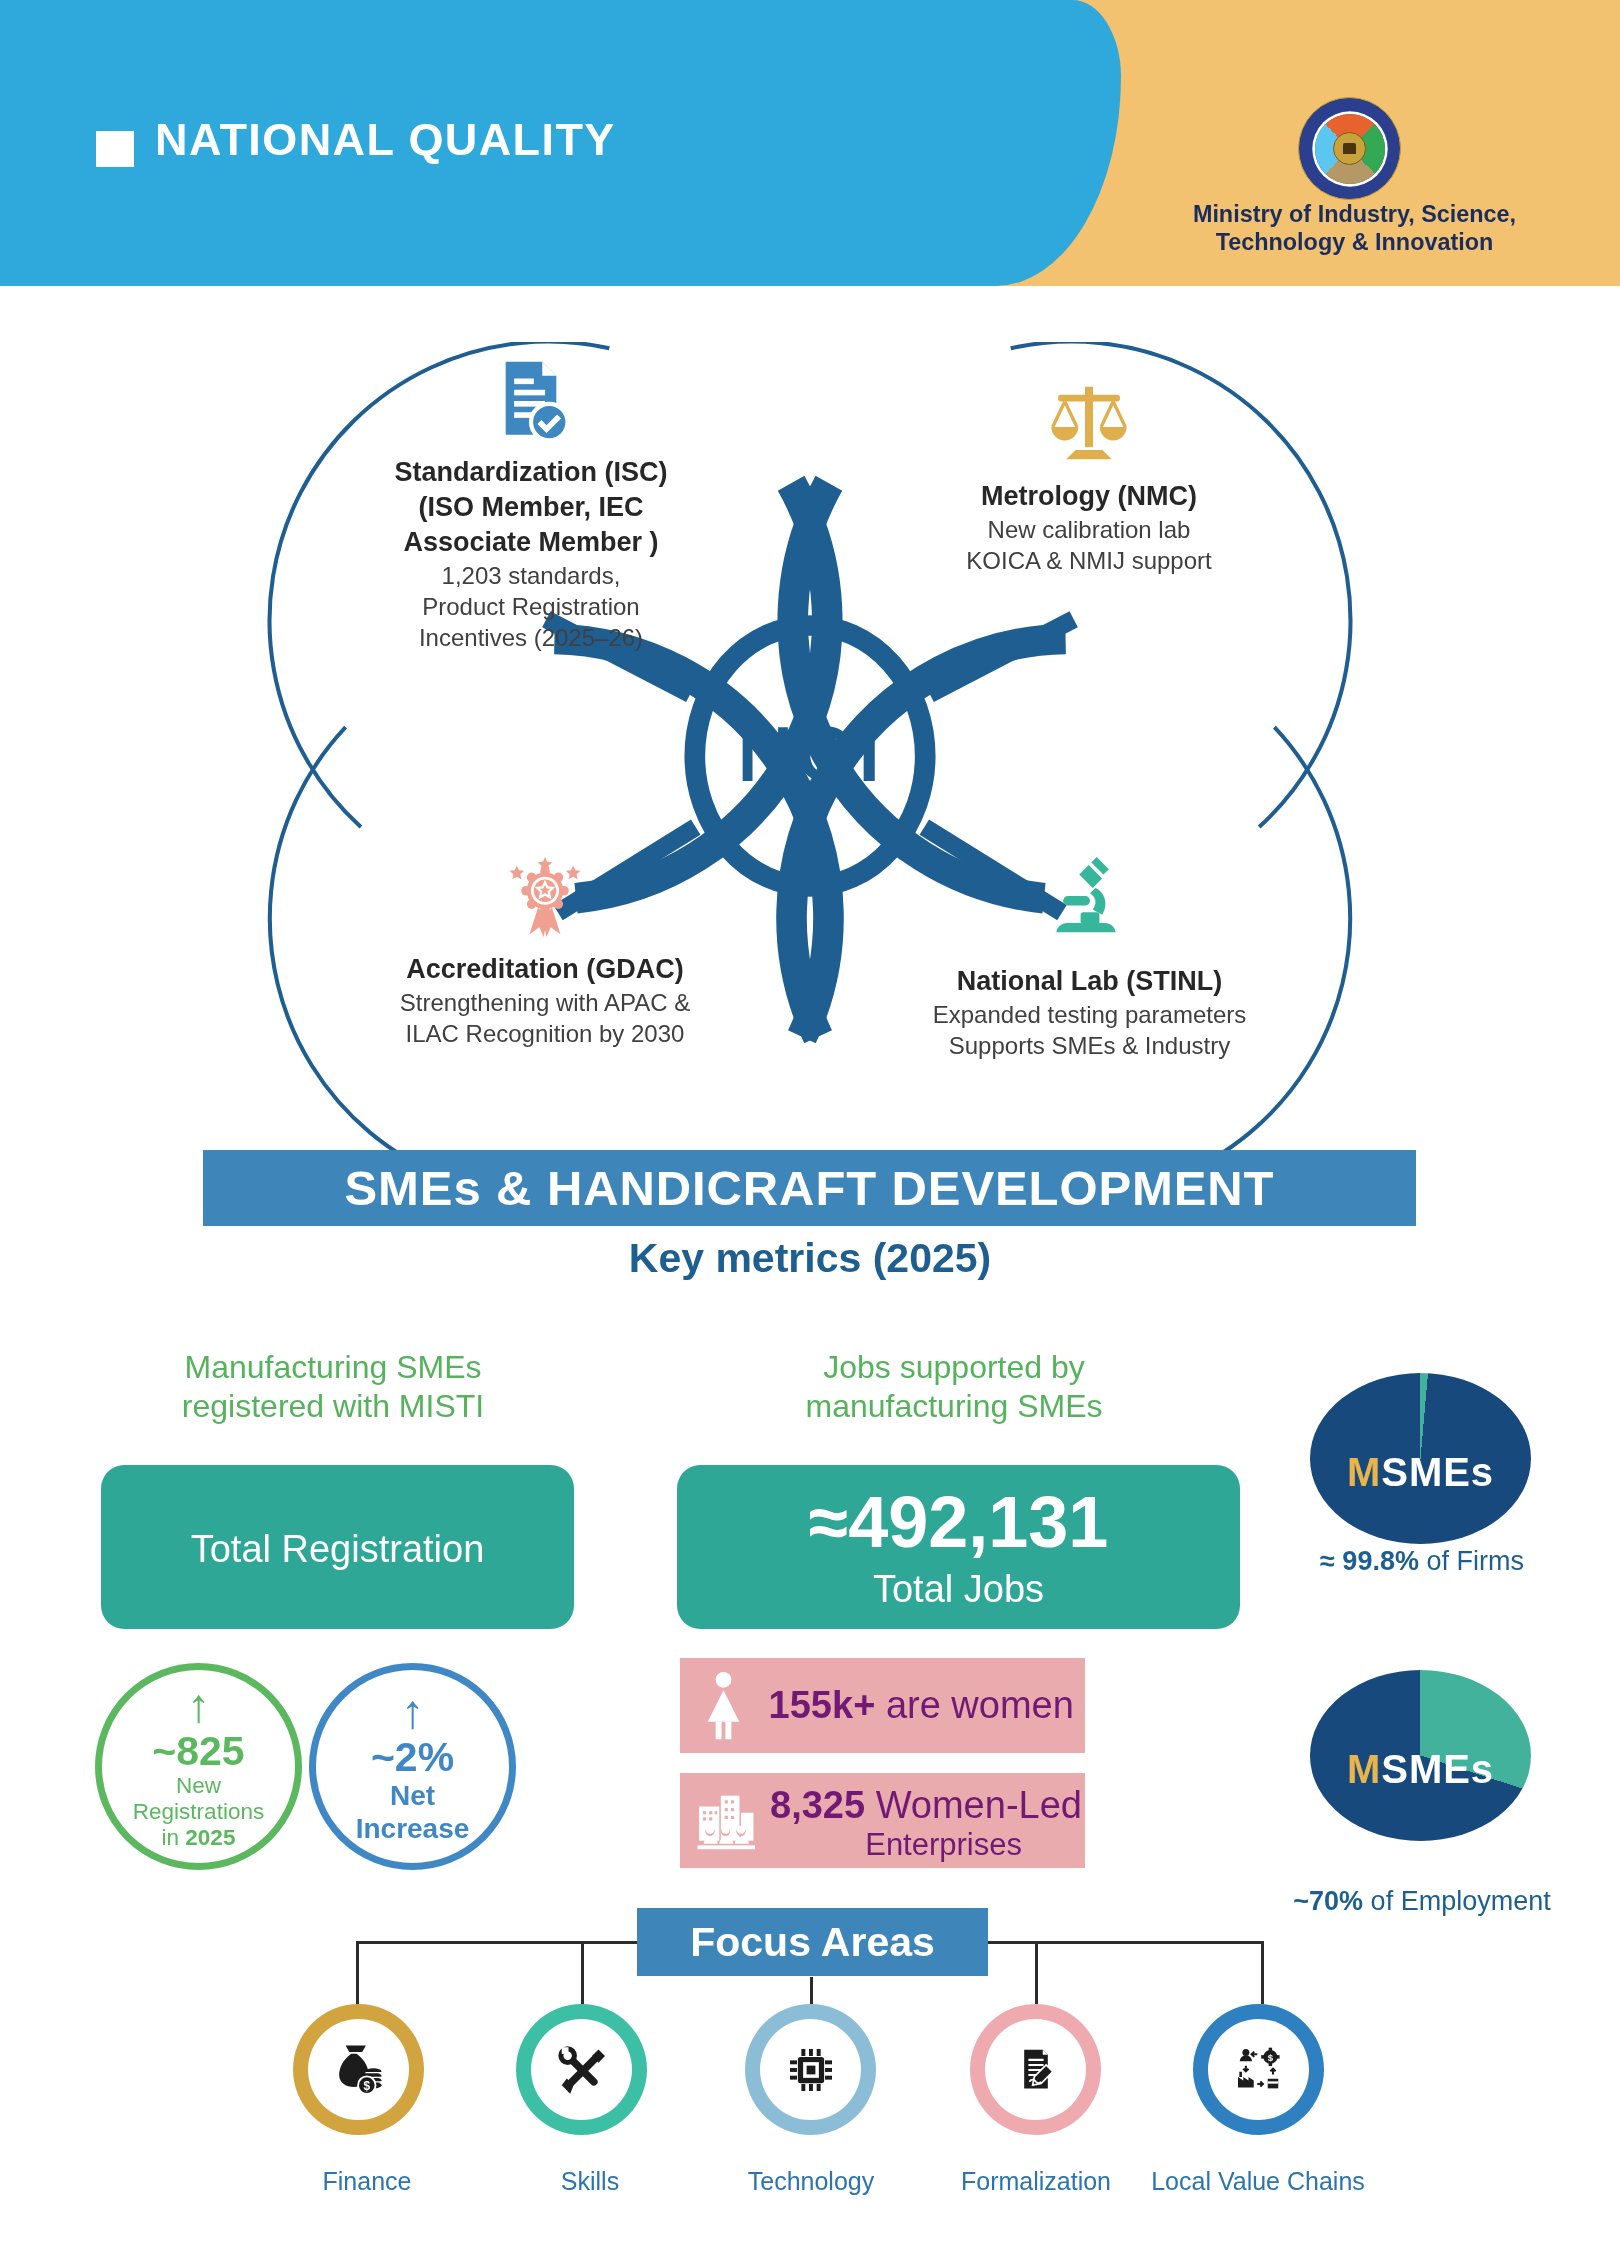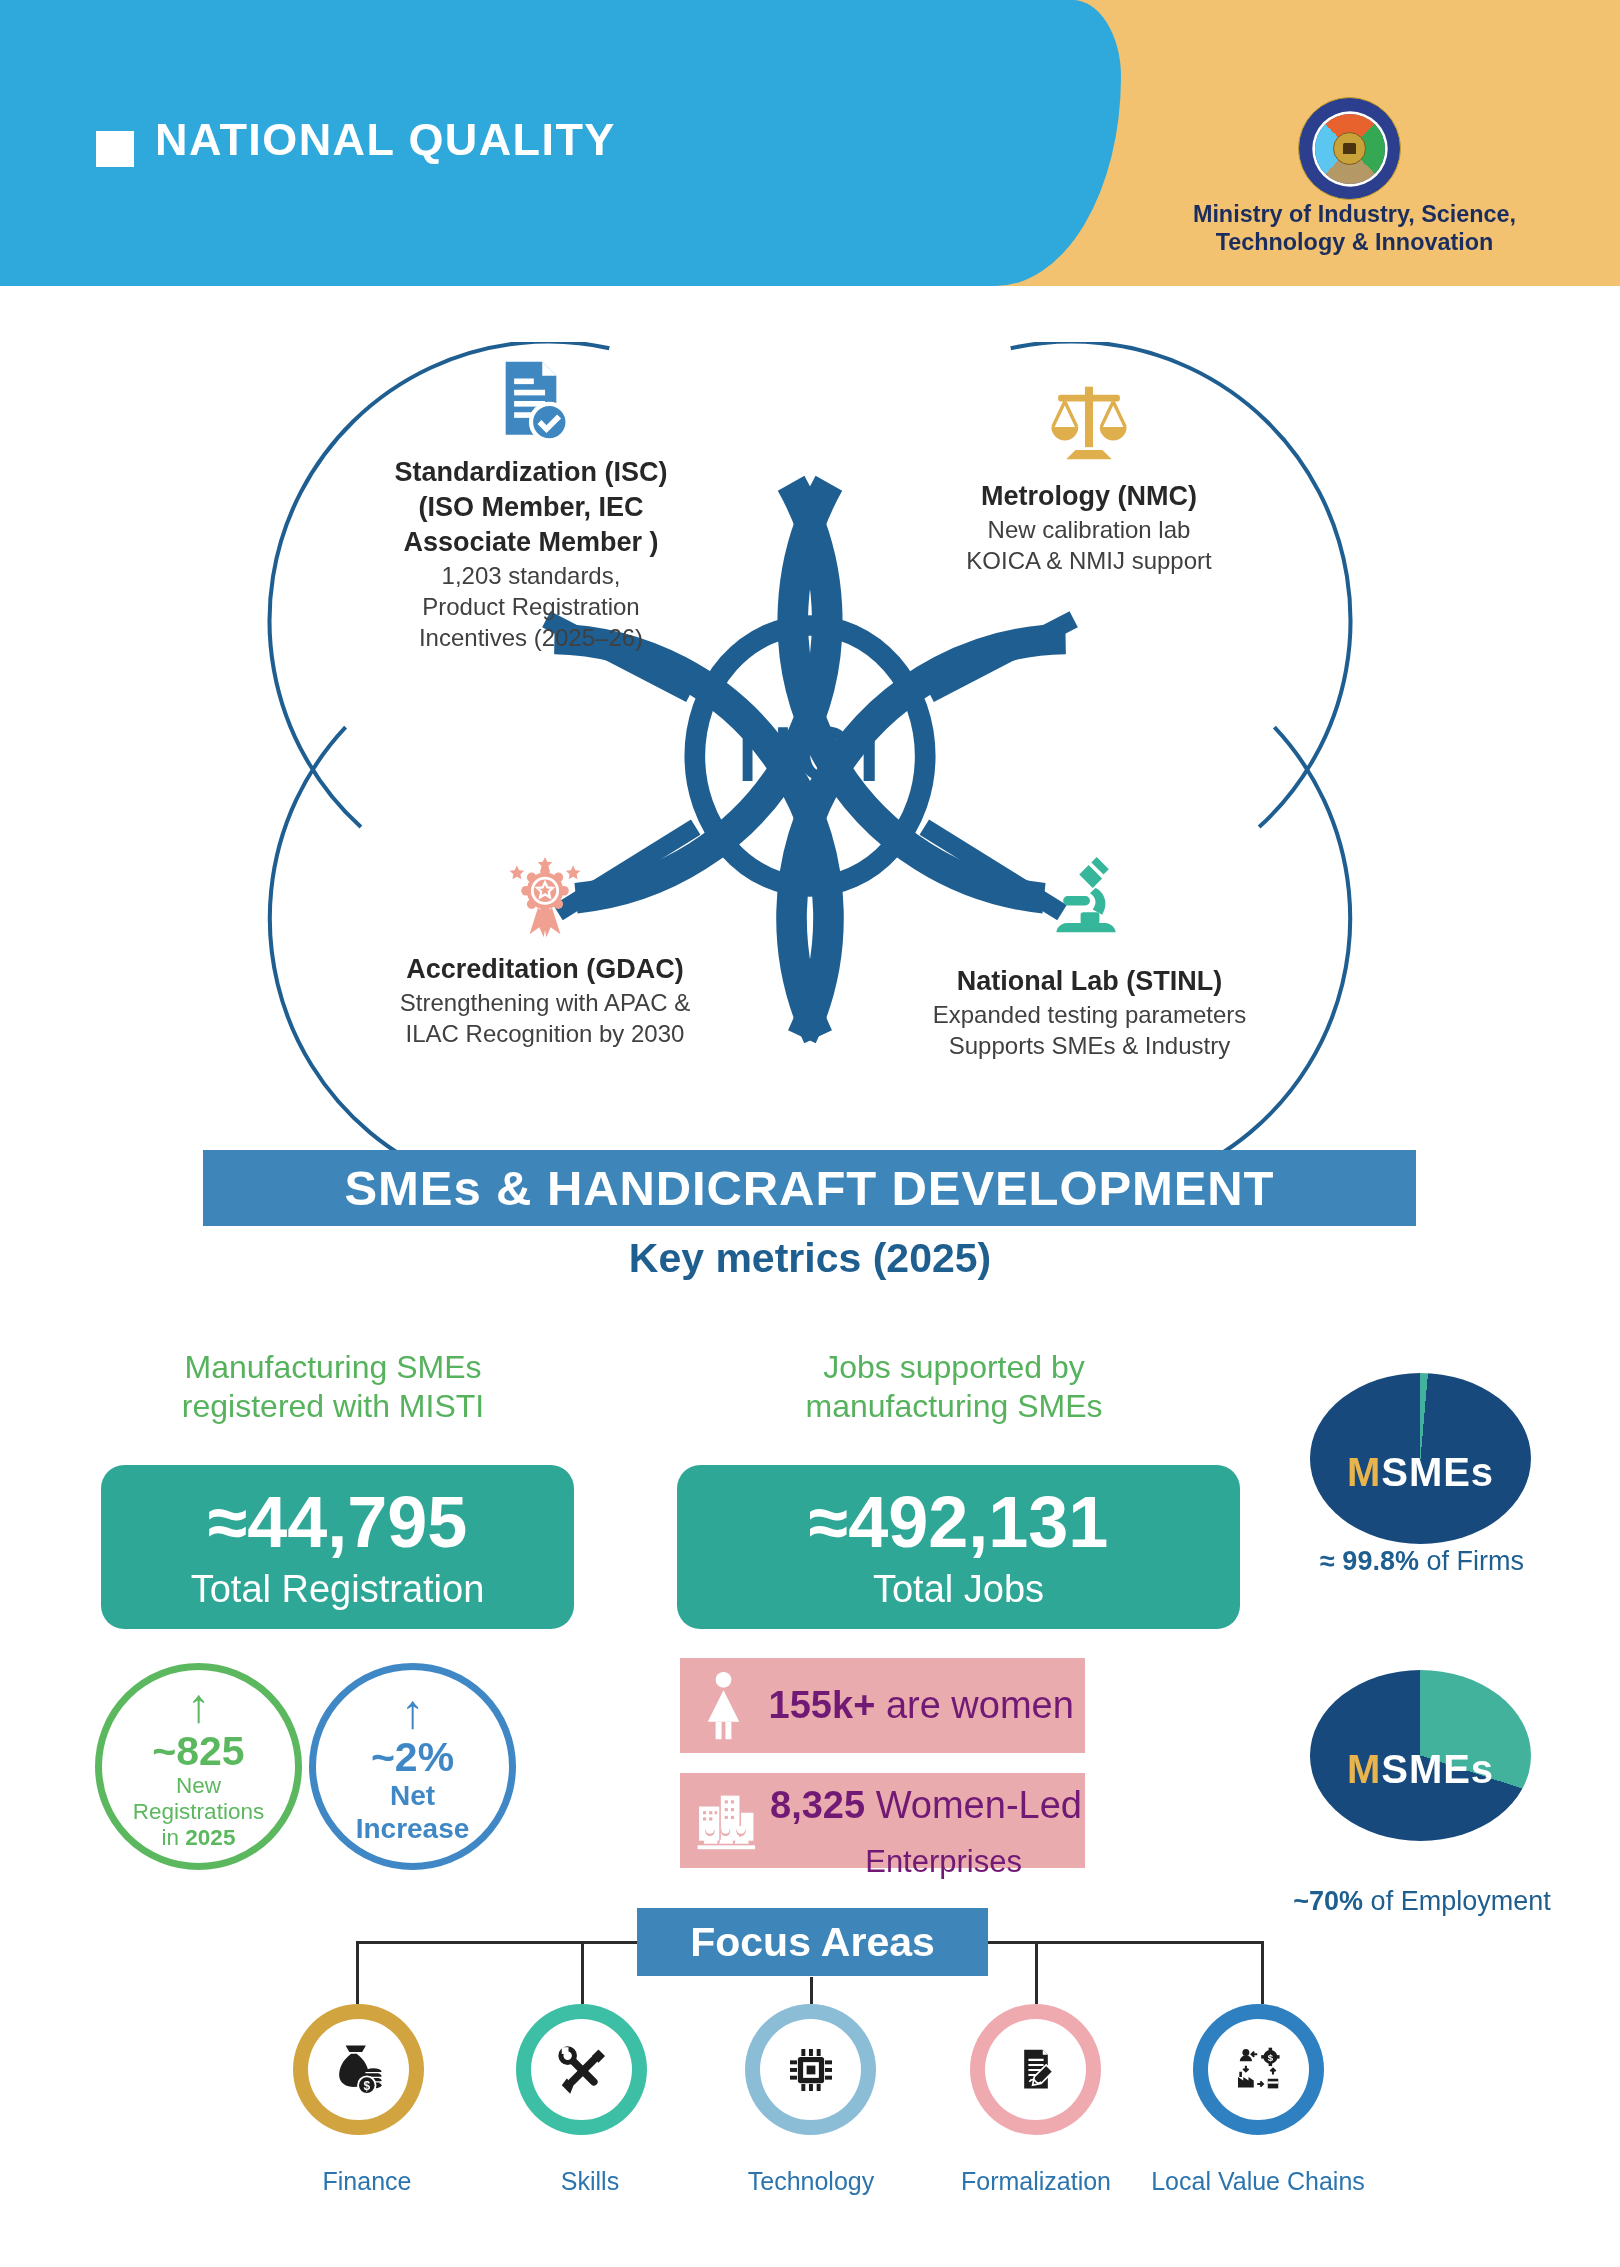--- a/index.html
+++ b/index.html
@@ -47,21 +47,21 @@
   .ring-blue{border:7.2px solid #3f88c5;color:#3f88c5;}
   .ring-arrow{font-size:47px;font-weight:bold;line-height:47px;}
   .ring-val{font-size:41px;font-weight:bold;margin-top:1.8px;}
   .ring-small{font-size:22.5px;line-height:26px;}
   .ring-small2{font-size:28px;font-weight:bold;line-height:33px;}
   .pink-bar{background:#e9abad;color:#701a75;}
   .pb1{left:680px;top:1658px;width:405px;height:95px;display:flex;align-items:center;}
   .pb2{left:680px;top:1773px;width:405px;height:95px;}
   .pb-big{font-size:38px;font-weight:bold;}
   .pb-reg{font-size:38px;font-weight:normal;}
-  .pb2-l2{font-size:31px;text-align:right;padding-right:63px;margin-top:17px;}
+  .pb2-l2{font-size:31px;text-align:right;padding-right:63px;margin-top:0px;}
   .pie{width:221px;height:171px;border-radius:50%;display:flex;align-items:center;justify-content:center;}
   .pie-lab{font-size:40px;font-weight:bold;margin-top:27px;letter-spacing:0.9px;}
   .pie-m{color:#e9b44c;}
   .pie-rest{color:#ffffff;}
   .pie-cap{width:360px;font-size:27px;color:#1e5f90;}
   .pie-cap b{font-weight:bold;}
   
   .tree{background:#2b2b2b;}
   .focus-banner{left:637px;top:1908px;width:351px;height:68px;background:#3e86ba;
                 display:flex;align-items:center;justify-content:center;color:#fff;
@@ -216,21 +216,20 @@
   </div>
 
   <div class="abs sme-banner">SMEs &amp; HANDICRAFT DEVELOPMENT</div>
   <div class="abs sme-sub ctr">Key metrics (2025)</div>
 
   <div class="abs stat-head ctr" style="left:72px;top:1348px;width:522px;">
     <div>Manufacturing SMEs</div>
     <div>registered with MISTI</div>
   </div>
   <div class="abs teal-box" style="left:101px;top:1465px;width:473px;height:164px;">
-    <div class="teal-val">≈44,795</div>
     <div class="teal-lab">Total Registration</div>
   </div>
 
   <div class="abs stat-head ctr" style="left:684px;top:1348px;width:540px;">
     <div>Jobs supported by</div>
     <div>manufacturing SMEs</div>
   </div>
   <div class="abs teal-box" style="left:677px;top:1465px;width:563px;height:164px;">
     <div class="teal-val">≈492,131</div>
     <div class="teal-lab">Total Jobs</div>

